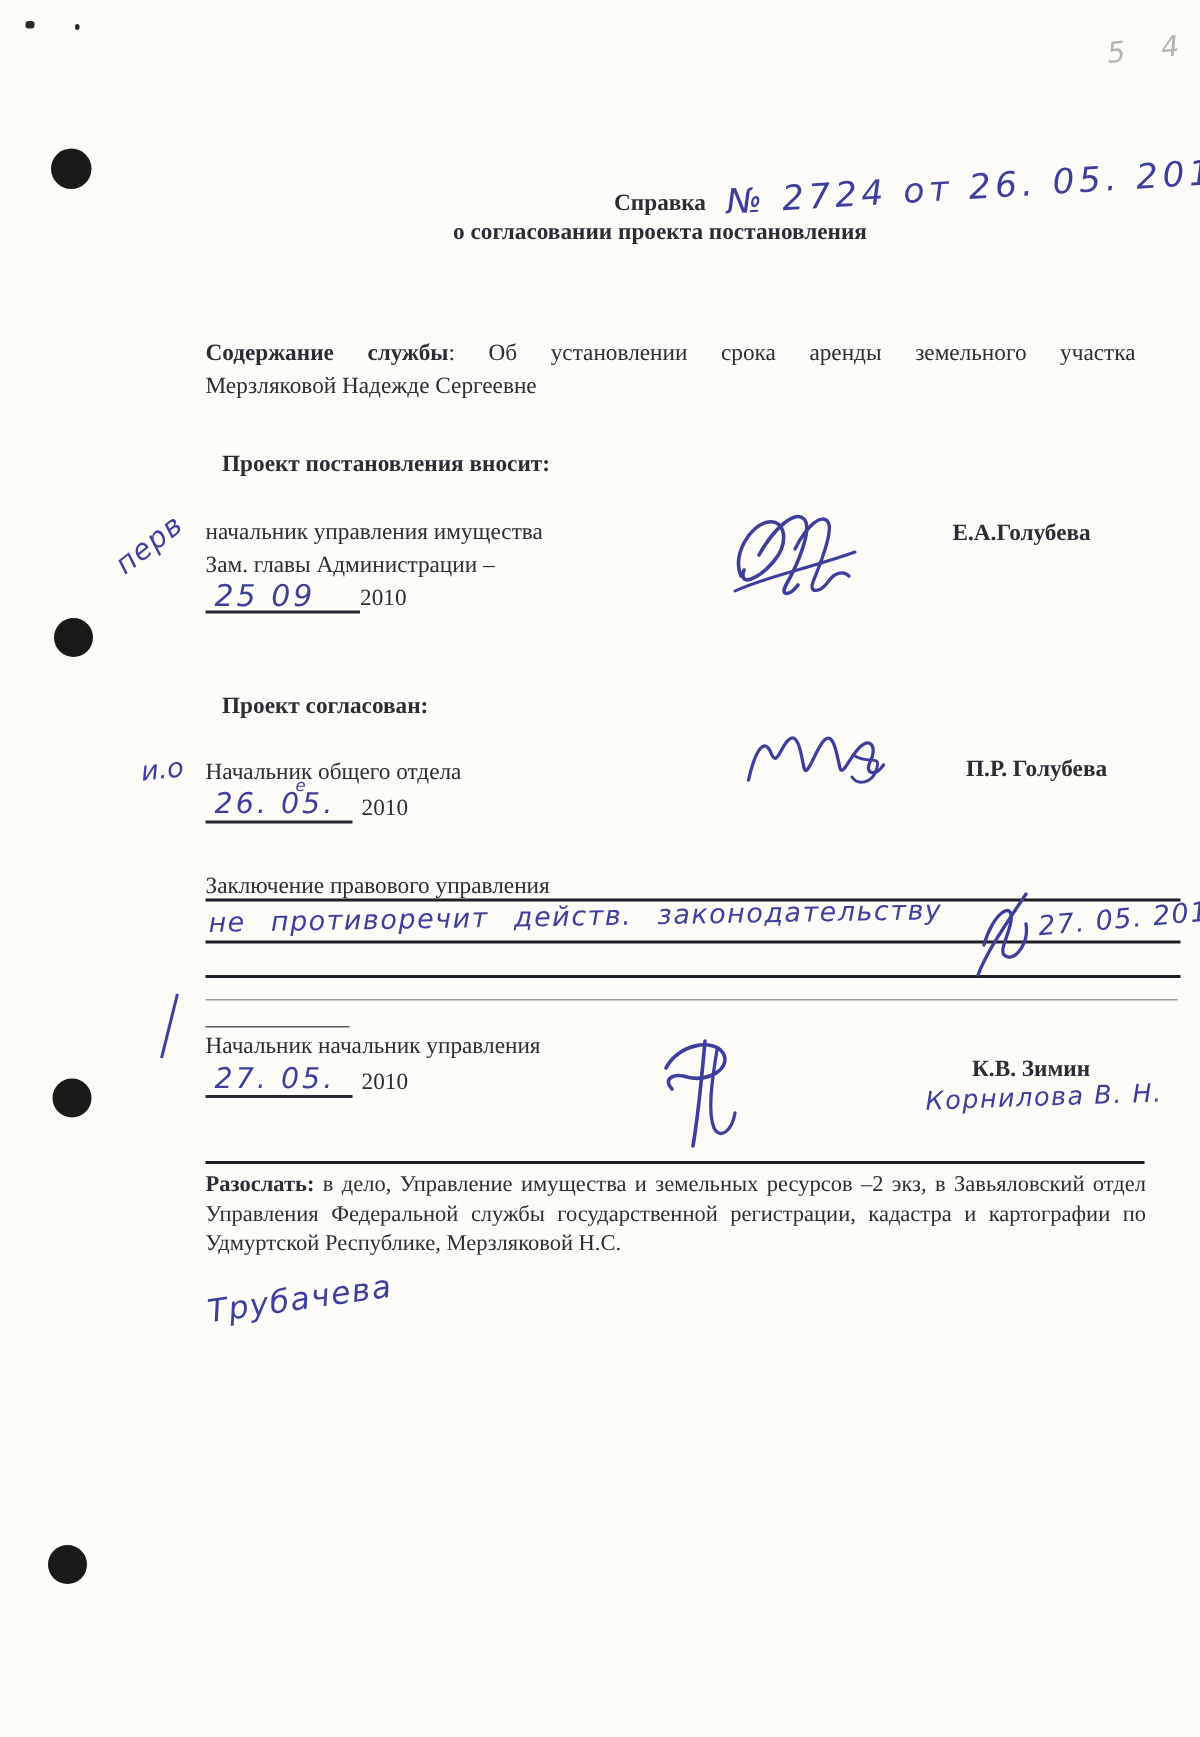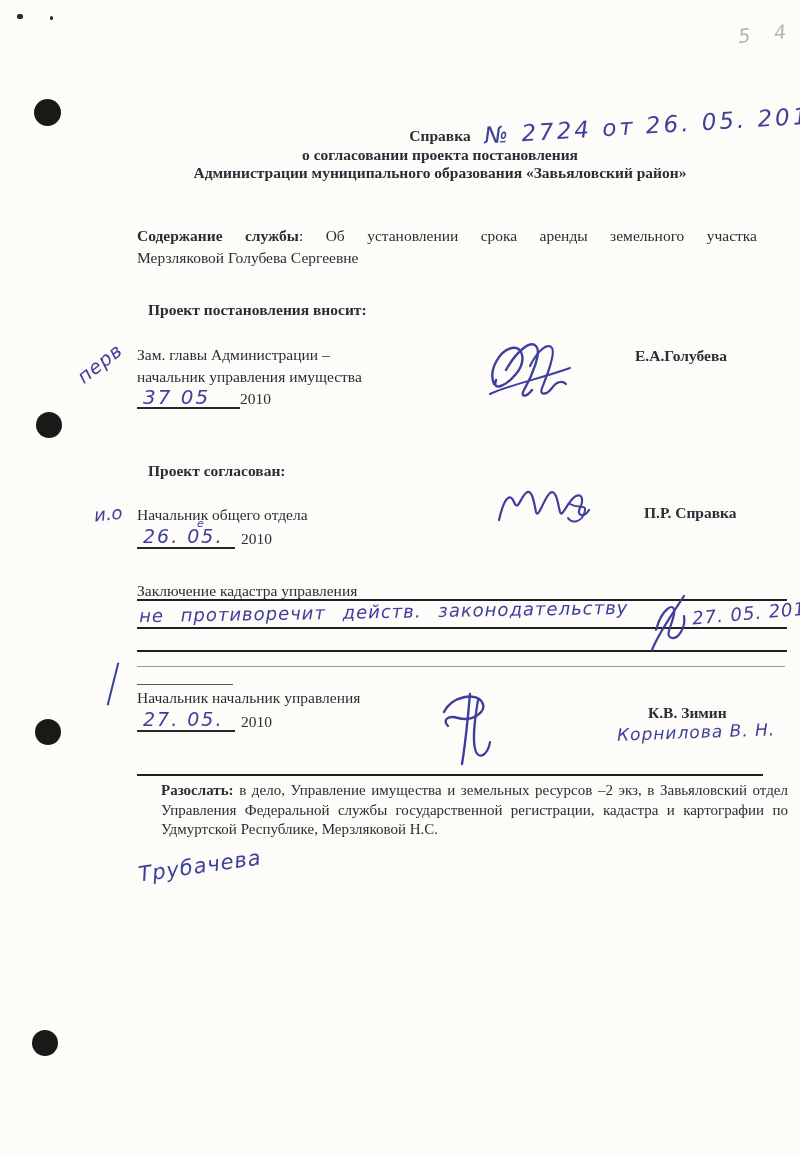--- a/index.html
+++ b/index.html
@@ -48,41 +48,40 @@
   <div class="abs pencil" style="left:738px;top:22px;font-size:19px;letter-spacing:9px;transform:rotate(-6deg);">5 4</div>
 
   <span class="dot" style="left:34px;top:99px;width:27px;height:27px;"></span>
   <span class="dot" style="left:36px;top:412px;width:26px;height:26px;"></span>
   <span class="dot" style="left:35px;top:719px;width:26px;height:26px;"></span>
   <span class="dot" style="left:32px;top:1030px;width:26px;height:26px;"></span>
 
   <div class="header">
     <div>Справка</div>
     <div>о согласовании проекта постановления</div>
-    <div>Администрации муниципального образования «Завьяловский район»</div>
   </div>
   <div class="abs hw" style="left:484px;top:112px;font-size:23px;letter-spacing:3px;transform:rotate(-3.5deg);">№ 2724 от 26. 05. 2010</div>
 
   <div class="para" style="top:225px;width:620px;">
     <div class="line1-just">
       <span class="b">Содержание службы</span><span>: Об установлении срока аренды земельного участка</span>
     </div>
-    <div>Мерзляковой Голубева  Сергеевне</div>
+    <div>Мерзляковой Надежде  Сергеевне</div>
   </div>
 
   <div class="sheading" style="top:301px;">Проект  постановления вносит:</div>
 
   <div class="abs hw" style="left:74px;top:352px;font-size:19px;transform:rotate(-38deg);letter-spacing:1px;">перв</div>
 
   <div class="abs" style="left:137px;top:344px;width:300px;">
+    <div class="sline">начальник  управления имущества</div>
     <div class="sline">Зам. главы Администрации –</div>
-    <div class="sline">начальник  управления имущества</div>
     <div class="date-row">
       <span class="dline dline-1"></span><span class="yr">2010</span>
-      <span class="hw hw-date" style="font-size:20px;">37 05</span>
+      <span class="hw hw-date" style="font-size:20px;">25 09</span>
     </div>
   </div>
 
   <svg class="sig" style="left:486px;top:338px;" width="90" height="72" viewBox="0 0 90 72">
     <path d="M8,46 C2,32 14,12 26,10 C38,8 40,24 30,36 C20,48 6,54 10,42" stroke-width="2.4"></path>
     <path d="M20,32 C30,14 44,2 50,8 C56,14 46,38 38,52 C34,59 40,60 46,52" stroke-width="2.4"></path>
     <path d="M44,28 C52,12 62,4 66,10 C70,16 60,40 56,50 C53,57 60,58 66,50 C70,44 76,42 80,46" stroke-width="2.2"></path>
     <path d="M4,56 C26,46 50,42 84,30" stroke-width="2"></path>
   </svg>
 
@@ -99,23 +98,23 @@
       <span class="dline dline-2"></span><span class="yr" style="margin-left:6px;">2010</span>
       <span class="hw hw-date">26. 05.</span>
     </div>
   </div>
 
   <svg class="sig" style="left:496px;top:486px;" width="96" height="38" viewBox="0 0 96 38">
     <path d="M3,34 C8,12 14,6 18,16 C22,26 24,12 30,7 C36,2 38,16 40,26 C42,34 48,12 54,7 C60,2 62,18 64,26 C66,33 72,14 80,10 C86,7 88,14 84,22 C80,30 88,32 93,24" stroke-width="2.2"></path>
     <path d="M74,18 C84,24 92,16 88,28 C85,36 76,38 72,32" stroke-width="2"></path>
   </svg>
 
-  <div class="name" style="left:644px;top:504px;">П.Р. Справка</div>
+  <div class="name" style="left:644px;top:504px;">П.Р. Голубева</div>
 
-  <div class="abs pr" style="left:137px;top:582px;font-size:15.5px;">Заключение кадастра управления</div>
+  <div class="abs pr" style="left:137px;top:582px;font-size:15.5px;">Заключение правового управления</div>
 
   <div class="rule" style="top:599px;width:650px;"></div>
   <div class="rule" style="top:627px;width:650px;"></div>
   <div class="rule" style="top:650px;width:650px;"></div>
   <div class="rule-faint" style="top:666px;width:648px;"></div>
   <div class="rule-faint" style="top:684px;width:96px;background:#5a5a5e;"></div>
 
   <div class="abs hw" style="left:139px;top:601px;font-size:18px;word-spacing:10px;letter-spacing:1px;transform:rotate(-1deg);">не противоречит  действ.  законодательству</div>
 
   <svg class="sig" style="left:644px;top:592px;" width="46" height="60" viewBox="0 0 46 60">
@@ -138,19 +137,19 @@
   <svg class="sig" style="left:430px;top:684px;" width="72" height="82" viewBox="0 0 72 82">
     <path d="M14,28 C22,12 46,8 52,18 C58,28 42,38 28,34 C18,31 12,36 18,42" stroke-width="2.4"></path>
     <path d="M40,10 C38,32 36,56 32,80" stroke-width="2.4"></path>
     <path d="M48,16 C44,40 42,58 46,68 C50,76 58,70 60,58" stroke-width="2.2"></path>
   </svg>
 
   <div class="name" style="left:648px;top:704px;">К.В. Зимин</div>
   <div class="abs hw" style="left:617px;top:722px;font-size:17px;letter-spacing:1px;transform:rotate(-2deg);">Корнилова В. Н.</div>
 
   <div class="rule" style="top:774px;width:626px;"></div>
-  <div class="para" style="top:781px;width:627px;font-size:15px;line-height:19.5px;margin-left:24px;">
+  <div class="para" style="top:781px;width:627px;font-size:15px;line-height:19.5px;">
     <span class="b">Разослать:</span><span> в дело, Управление имущества и земельных ресурсов –2 экз, в Завьяловский отдел Управления Федеральной службы государственной регистрации, кадастра и картографии по Удмуртской Республике, Мерзляковой Н.С.</span>
   </div>
 
   <div class="abs hw" style="left:138px;top:854px;font-size:21px;letter-spacing:1px;transform:rotate(-8deg);">Трубачева</div>
 
 </div>
 
 </body></html>

